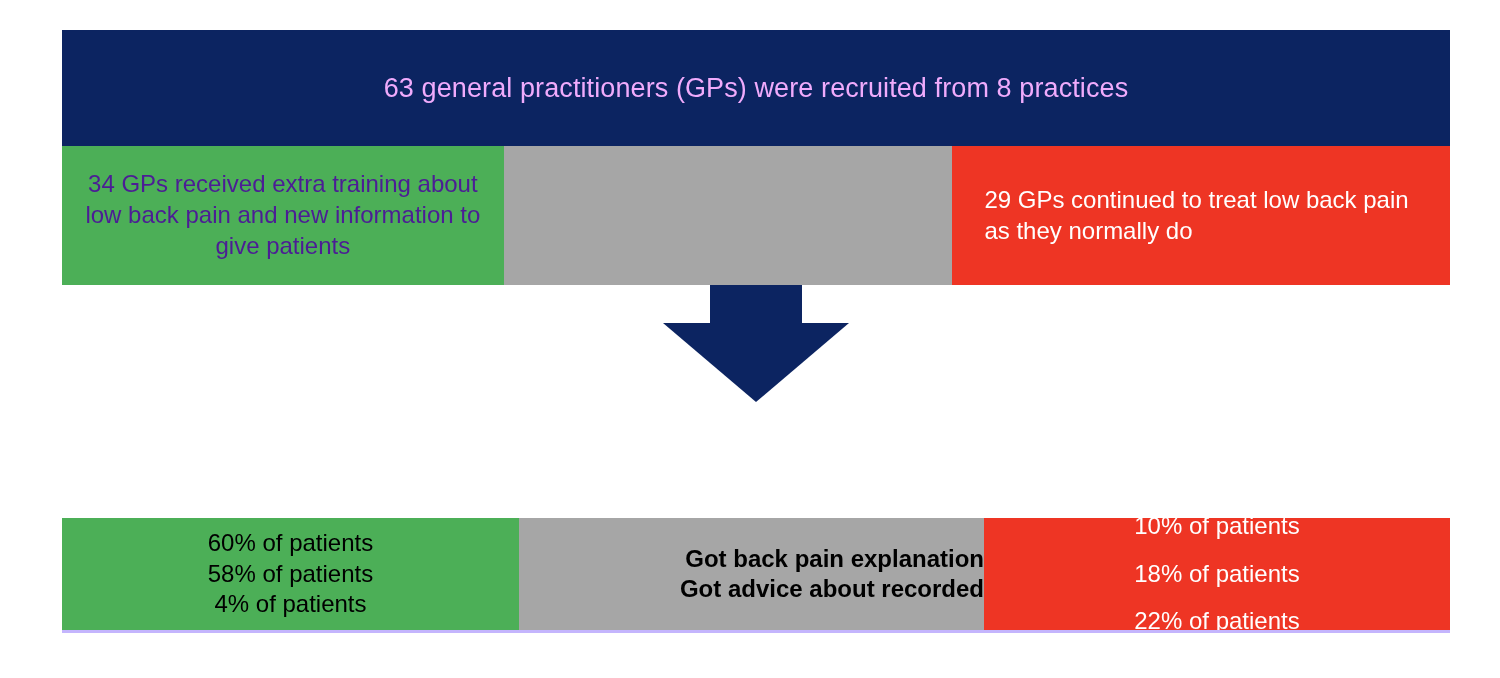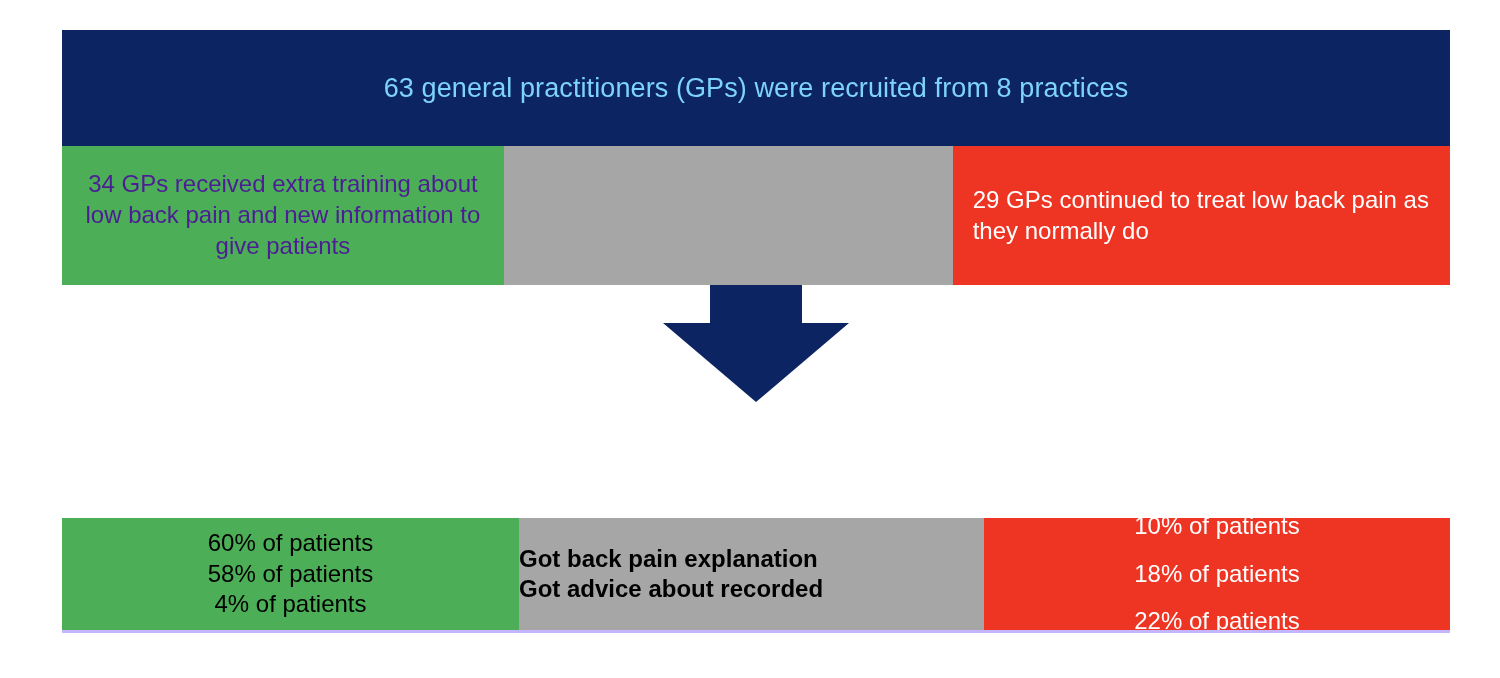--- a/index.html
+++ b/index.html
@@ -26,21 +26,21 @@
     position: absolute;
     left: 62px;
     width: 1388px;
     background: #0c2461;
     display: flex;
     align-items: center;
     justify-content: center;
     box-sizing: border-box;
   }
   .header-bar .header-text {
-    color: #7dd3fc;
+    color: #f0abfc;
     font-size: 27px;
     font-weight: 400;
     line-height: 1.2;
     text-align: center;
     letter-spacing: 0.1px;
   }
 
   .cols {
     position: absolute;
     left: 62px;
@@ -64,21 +64,21 @@
   #arms-row { top: 146px; height: 139px; }
   #arms-row .col-green {
     width: 457px;
     align-items: center;
     padding: 0 10px;
   }
   #arms-row .col-gray { width: 465px; }
   #arms-row .col-red {
     width: 514px;
     align-items: center;
-    padding-left: 20px;
+    padding-left: 32px;
     padding-right: 14px;
   }
   .arm-text {
     font-size: 24px;
     line-height: 1.28;
     font-weight: 400;
   }
   .arm-text.dark  { color: #4c1d95; text-align: center; }
   .arm-text.light { color: #ffffff; text-align: left; }
 
@@ -109,21 +109,21 @@
     border-top: 79px solid #0c2461;
   }
 
   
   #results-row {
     top: 518px;
     height: 115px;
     border-bottom: 3px solid #c4b5fd;
   }
   #results-row .col-green { width: 457px; align-items: center; }
-  #results-row .col-gray  { width: 465px; align-items: flex-start; }
+  #results-row .col-gray  { width: 465px; align-items: flex-end; }
   #results-row .col-red   { width: 466px; align-items: center; gap: 17px; }
 
   .result-line {
     font-size: 24px;
     line-height: 1.27;
     text-align: center;
     white-space: nowrap;
   }
   .result-line.dark  { color: #000000; }
   .result-line.light { color: #ffffff; }

